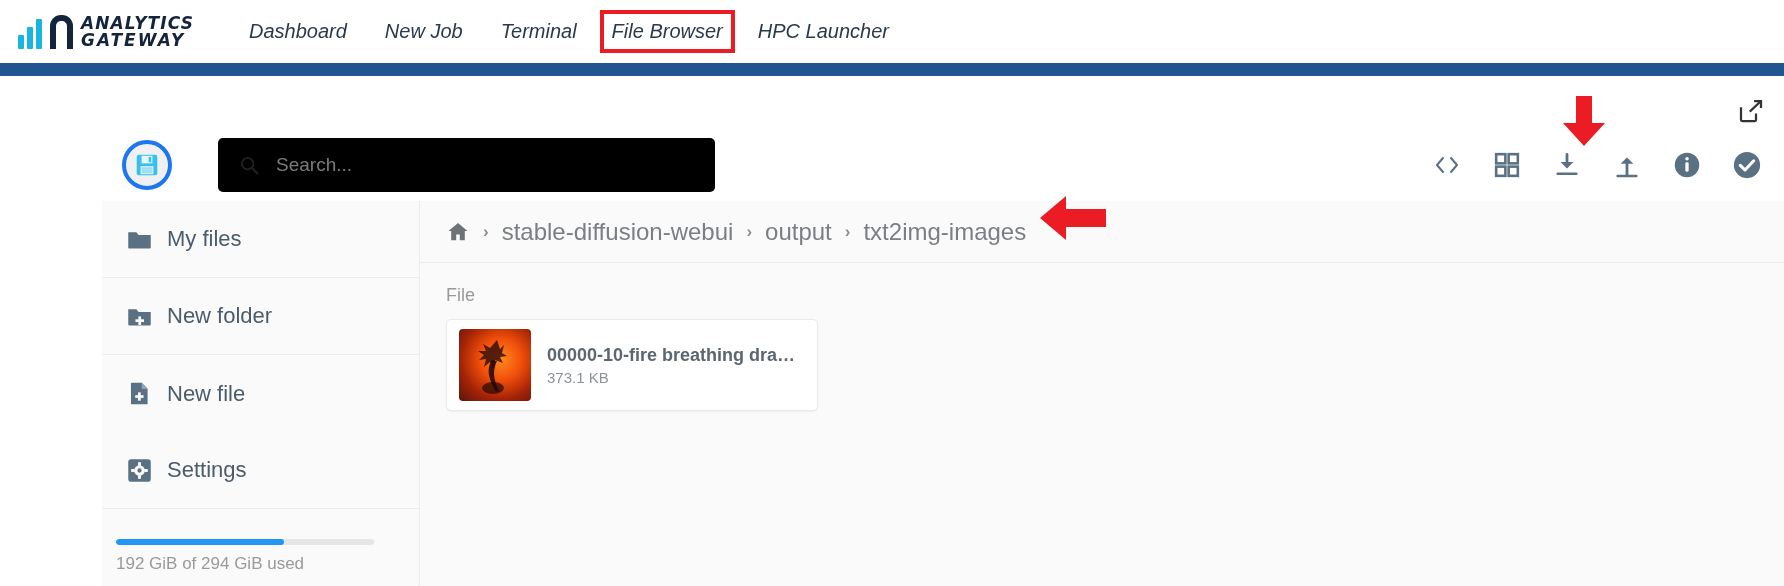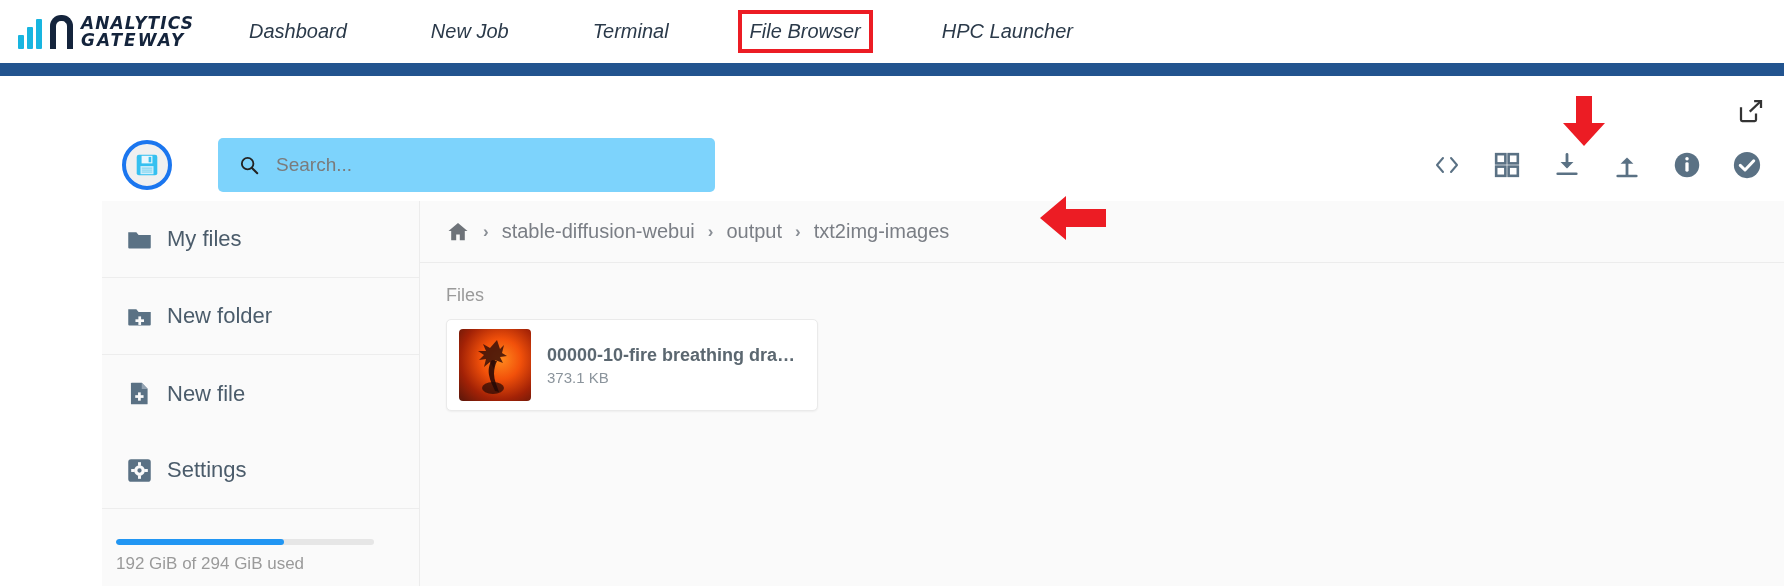--- a/index.html
+++ b/index.html
@@ -26,21 +26,21 @@
     width: 23px; height: 34px; border: 6px solid #14243c;
     border-bottom: none; border-radius: 11px 11px 0 0;
   }
   .logo-text {
     display: flex; flex-direction: column; line-height: 1.0;
     font-weight: 700; color: #14243c; letter-spacing: 1.1px;
     font-size: 17px; font-family: "DejaVu Sans", sans-serif;
   }
   .logo-text span:last-child { letter-spacing: 2.0px; }
 
-  .navlinks { display: flex; align-items: center; margin-left: 36px; gap: 46px; }
+  .navlinks { display: flex; align-items: center; margin-left: 36px; }
   .navlink {
     font-size: 20px; color: #2b3a4a; padding: 8px 19px;
     text-decoration: none; white-space: nowrap;
   }
   .navlink.highlighted {
     border: 4px solid #ec1c24; padding: 6px 8px; margin: 0 4px;
   }
   .navbar-strip {
     position: absolute; top: 63px; left: 0; width: 1784px; height: 13px;
     background: #22548f;
@@ -57,21 +57,21 @@
   .fb-topbar {
     position: absolute; top: 53px; left: 0; width: 1784px; height: 72px;
     display: flex; align-items: center;
   }
   .save-badge {
     margin-left: 122px; width: 50px; height: 50px; border-radius: 50%;
     border: 4px solid #1b76ef; background: #f0f0f0;
     display: flex; align-items: center; justify-content: center; flex: none;
   }
   .searchbox {
-    margin-left: 46px; width: 497px; height: 54px; background: #7dd3fc;
+    margin-left: 46px; width: 497px; height: 54px; background: #000000;
     border-radius: 5px; display: flex; align-items: center; padding: 0 20px; gap: 16px;
   }
   .searchbox input {
     border: none; background: transparent; outline: none;
     font-size: 19px; color: #6a6a6a; width: 100%;
     font-family: "Liberation Sans", sans-serif;
   }
   .searchbox input::placeholder { color: #7b7b7b; }
 
   .fb-actions {
@@ -97,21 +97,21 @@
   .bar { width: 258px; height: 6px; background: #e6e6e6; border-radius: 3px; overflow: hidden; }
   .bar-fill { height: 6px; background: #2196f3; border-radius: 3px; }
   .storage-text { margin-top: 9px; font-size: 17px; color: #9a9a9a; }
 
   
   .main { position: absolute; top: 125px; left: 420px; right: 0; height: 385px; background: #fafafa; }
   .crumbs {
     height: 62px; display: flex; align-items: center; gap: 13px;
     padding-left: 26px; border-bottom: 1px solid #ececec; position: relative;
   }
-  .crumb { font-size: 20px; color: #7a7e85; cursor: pointer; }
+  .crumb { font-size: 24px; color: #7a7e85; cursor: pointer; }
   .crumb-sep { color: #8a8f96; font-size: 17px; font-weight: 700; }
   .home-icon { width: 24px; height: 24px; cursor: pointer; }
 
   .files-label { font-size: 18px; color: #9a9a9a; margin: 22px 0 0 26px; }
 
   .file-card {
     margin: 13px 0 0 26px; width: 372px; height: 92px; background: #ffffff;
     border: 1px solid #eaeaea; border-radius: 5px; display: flex; align-items: center;
     padding: 0 12px; gap: 16px; cursor: pointer;
     box-shadow: 0 1px 2px rgba(0,0,0,.05);
@@ -305,21 +305,21 @@
           <path d="M12 3 2.5 11h2.7v9.2h5v-5.6h3.6v5.6h5V11h2.7z" fill="#6e7379"></path>
         </svg>
         <span class="crumb-sep">›</span>
         <span class="crumb">stable-diffusion-webui</span>
         <span class="crumb-sep">›</span>
         <span class="crumb">output</span>
         <span class="crumb-sep">›</span>
         <span class="crumb">txt2img-images</span>
       </div>
 
-      <div class="files-label">Files</div>
+      <div class="files-label">File</div>
 
       <div class="file-card">
         <div class="thumb">
           <svg class="drg" viewBox="0 0 46 56">
             <path d="M25 2l3 9 4-4-2 8 5 3-7 1 3 6-8-3-1 9-4-7-6 5 2-8-7 1 5-5-6-4 8 0-3-7 7 4z" fill="#3a0f08" opacity=".85"></path>
             <path d="M20 22c-3 4-4 10-3 15 1 6 4 11 6 16l4 1c-2-6-5-12-5-18 0-5 1-9 3-13z" fill="#2b0a06" opacity=".9"></path>
             <ellipse cx="21" cy="50" rx="11" ry="6" fill="#220805" opacity=".7"></ellipse>
           </svg>
         </div>
         <div class="file-meta">

